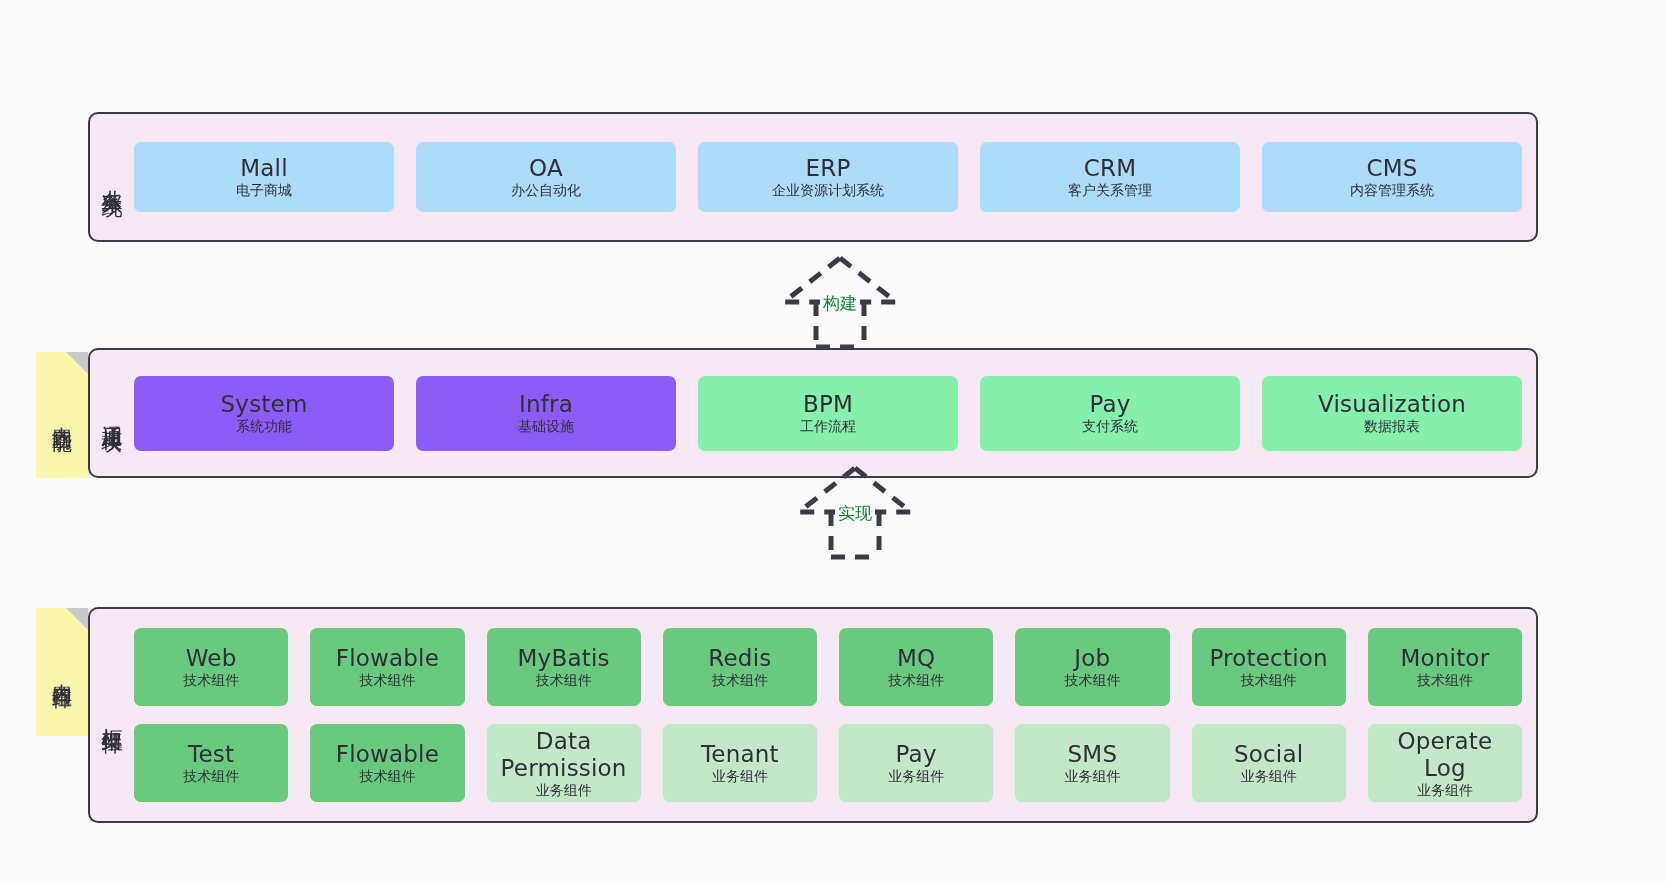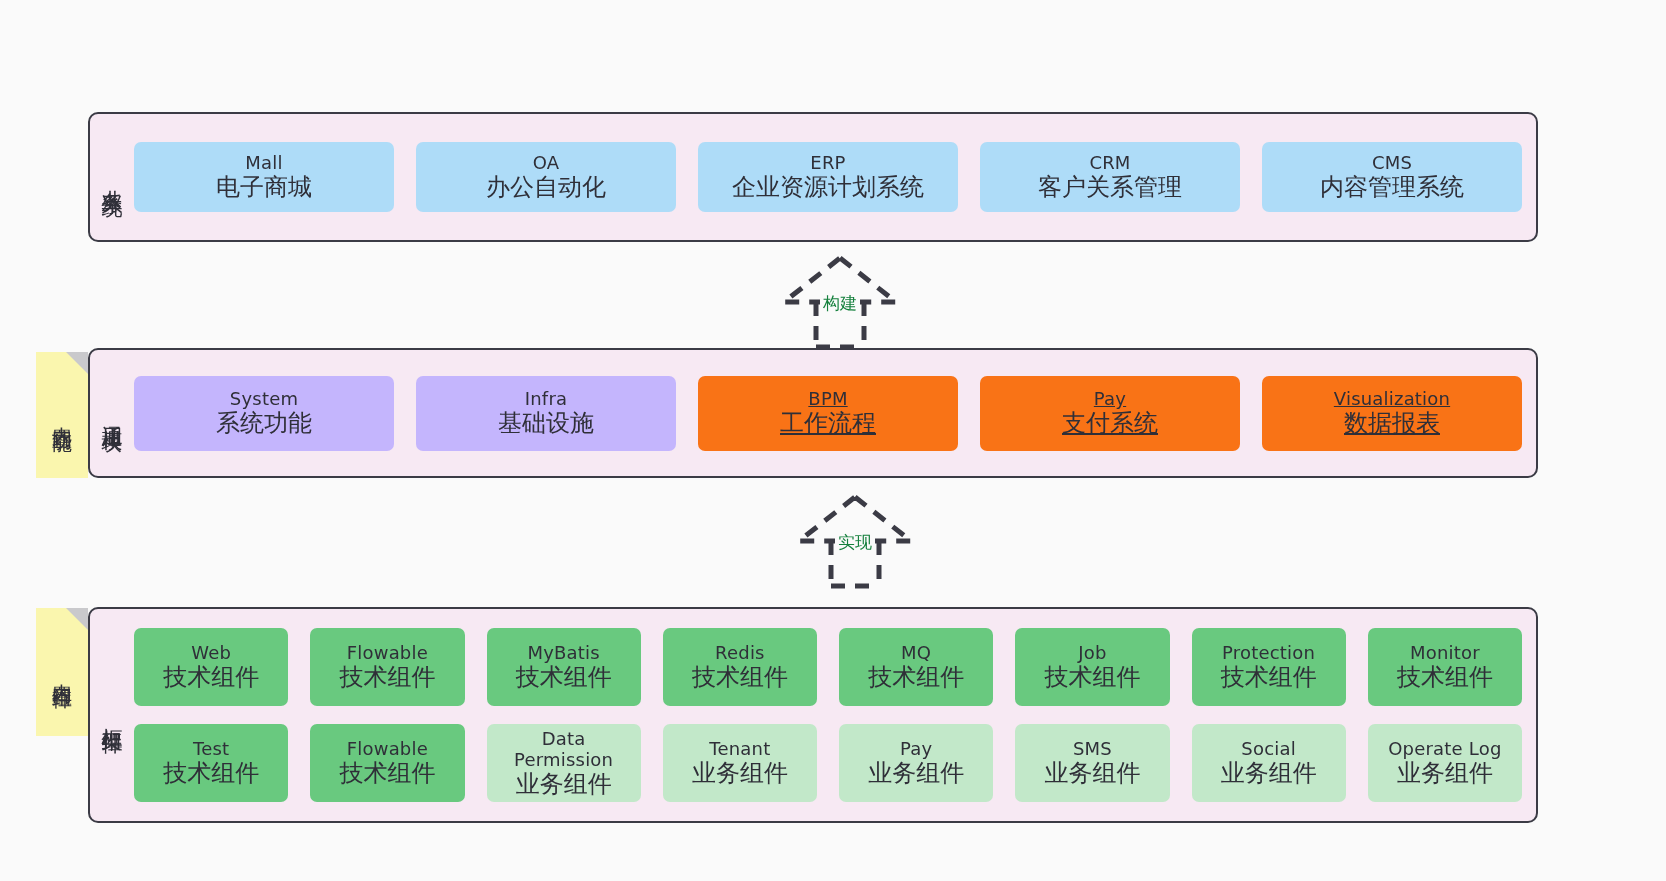--- a/index.html
+++ b/index.html
@@ -65,30 +65,30 @@
     display: flex;
     flex-direction: column;
     align-items: center;
     justify-content: center;
     text-align: center;
     color: #2f2f38;
     line-height: 1.18;
     padding: 4px 6px;
   }
   .card .en {
-    font-size: 18px;
+    font-size: 23px;
     letter-spacing: .2px;
   }
   .card .cn {
-    font-size: 24px;
+    font-size: 14px;
   }
 
   .card.blue        { background: #aedcf8; }
-  .card.red         { background: #c4b5fd; }
-  .card.pink        { background: #f97316; text-decoration: underline; }
+  .card.red         { background: #8b5cf6; }
+  .card.pink        { background: #86efac; }
   .card.green       { background: #69c97f; }
   .card.green-light { background: #c2e8c9; }
 
   
   #business-panel { left: 88px;  top: 112px; width: 1450px; height: 130px; }
   #business-panel .card-row { height: 70px; }
 
   #module-panel   { left: 88px;  top: 348px; width: 1450px; height: 130px; }
   #module-panel .card-row { height: 75px; }
 
@@ -123,21 +123,21 @@
   #sticky-modules    { left: 36px; top: 352px; height: 126px; }
   #sticky-components { left: 36px; top: 608px; height: 128px; }
 
   
   .connector {
     position: absolute;
     width: 170px;
     height: 95px;
   }
   #connector-build   { left: 755px; top: 252px; }
-  #connector-realize { left: 770px; top: 491px; }
+  #connector-realize { left: 770px; top: 462px; }
 
   .connector svg { display: block; overflow: visible; }
 
   .connector-label {
     position: absolute;
     left: 50%;
     transform: translateX(-50%);
     top: 40px;
     background: #fafafa;
     padding: 0 3px;

